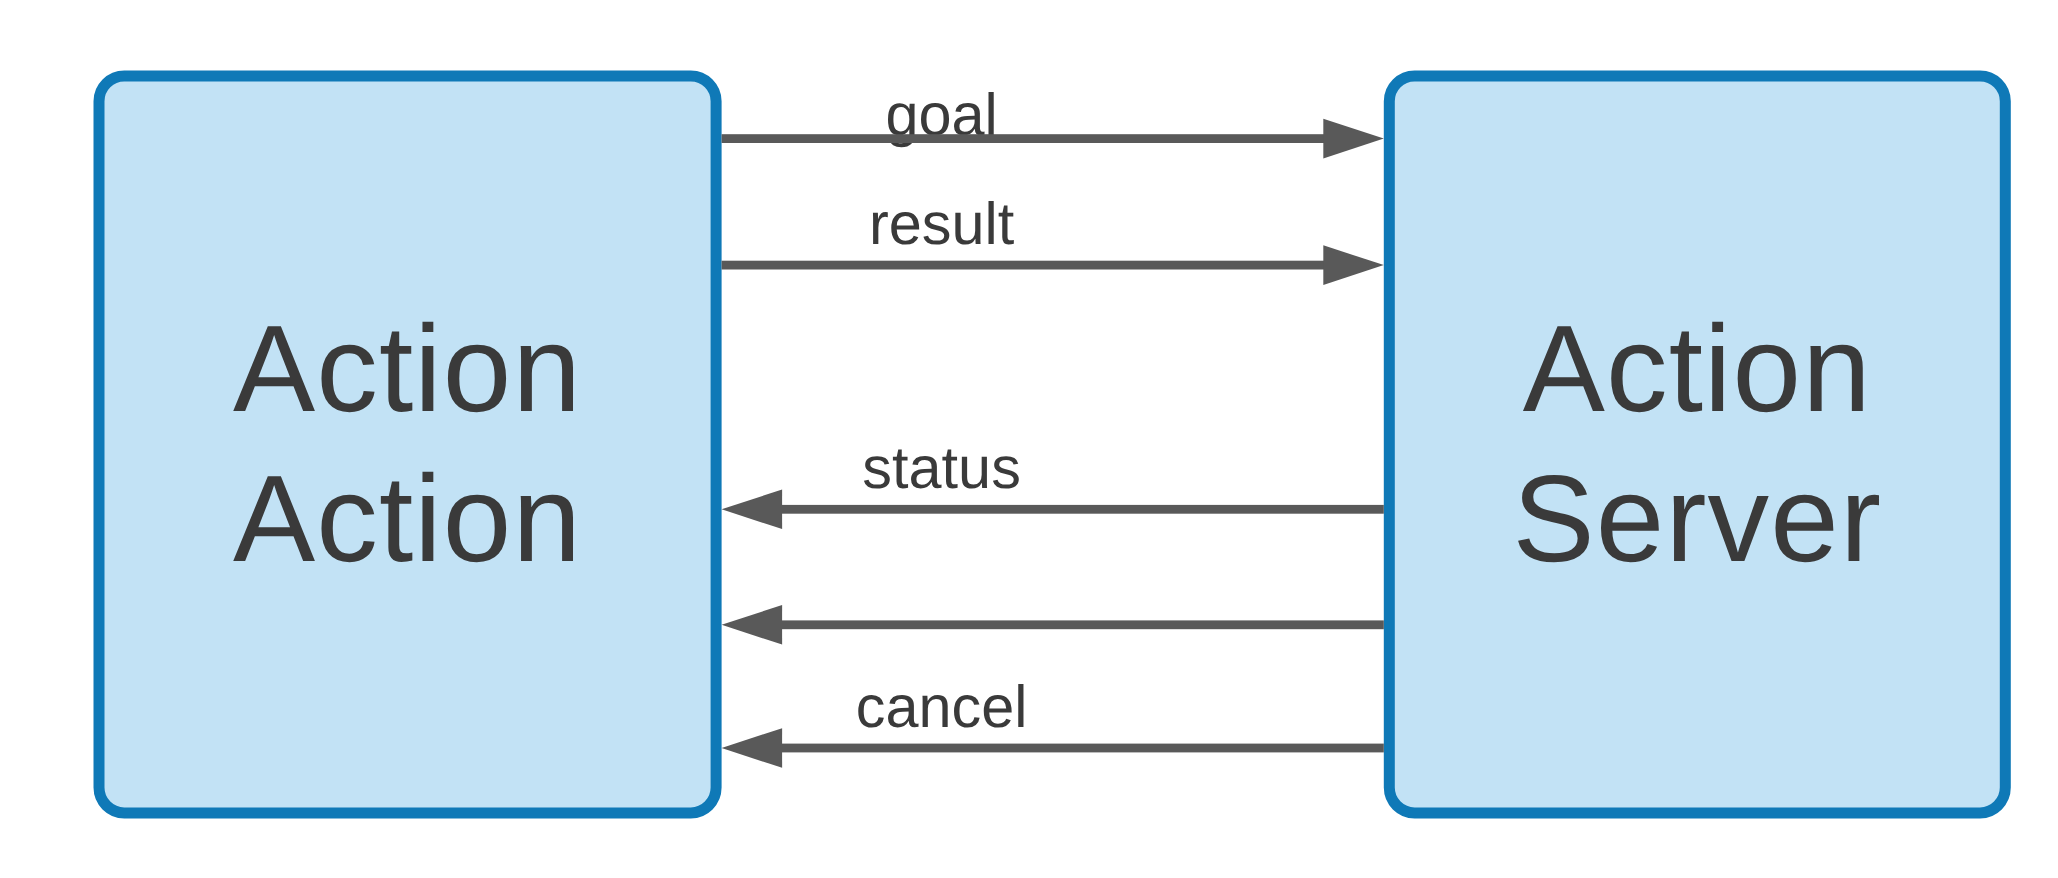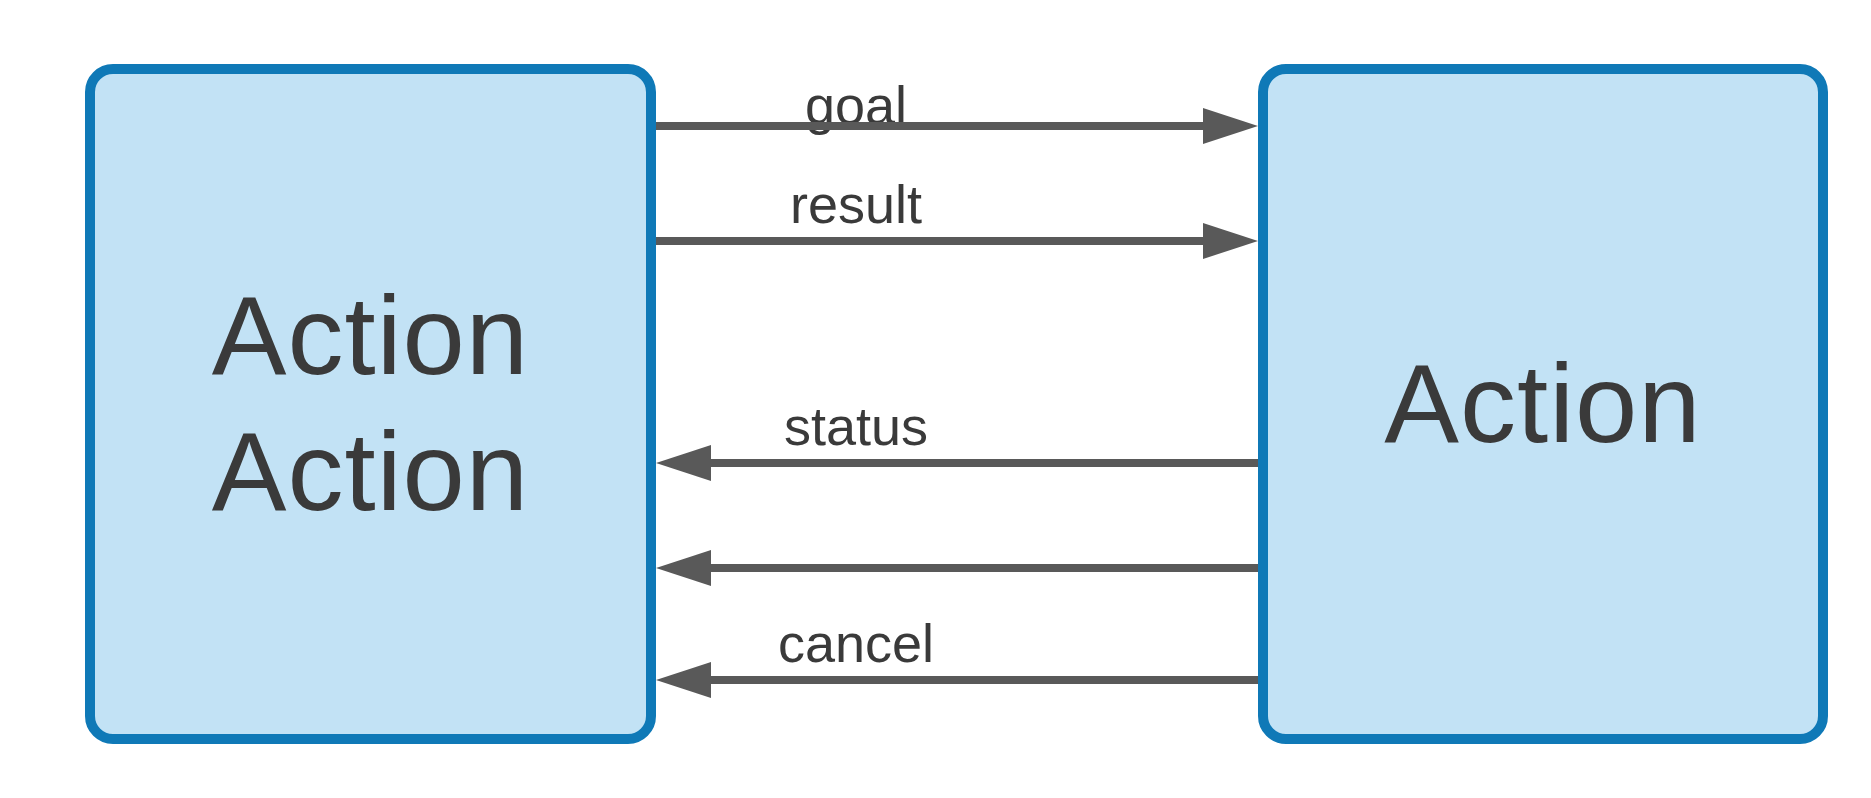--- a/index.html
+++ b/index.html
@@ -86,20 +86,21 @@
   <div class="node node-left">
     <div class="node-label">
       <span>Action</span>
       <span>Action</span>
     </div>
   </div>
 
   <div class="node node-right">
     <div class="node-label">
       <span>Action</span>
+      <span>Server</span>
     </div>
   </div>
 
   <div class="arrow-label" style="top:72px">goal</div>
   <div class="arrow arrow-right" style="top:122px">
     <div class="shaft"></div>
     <div class="head"></div>
   </div>
 
   <div class="arrow-label" style="top:171px">result</div>

